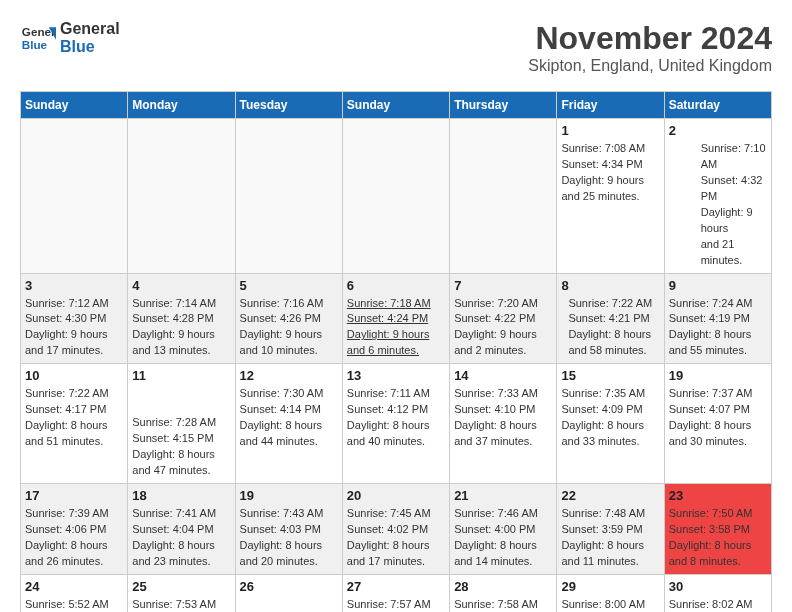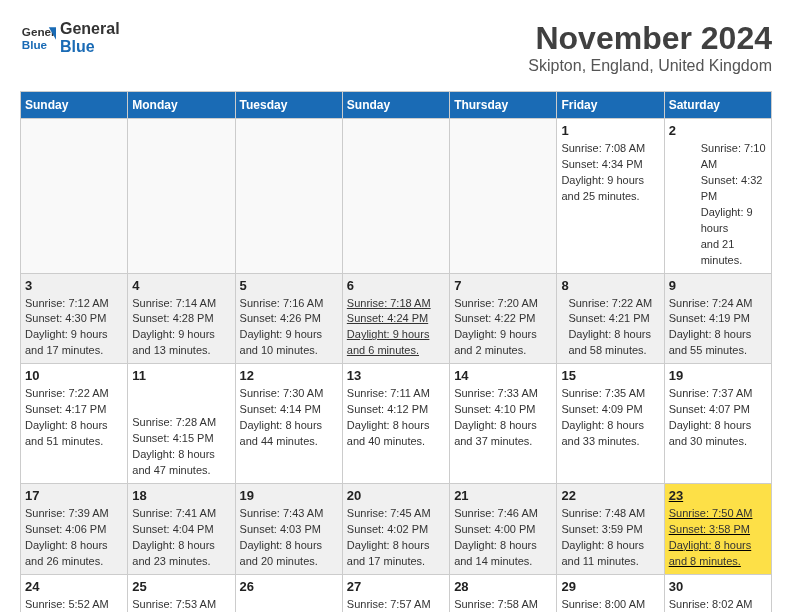--- a/index.html
+++ b/index.html
@@ -290,21 +290,21 @@
 Daylight: 8 hours
 and 14 minutes.</div>
         </td>
         <td style="background: rgb(240, 240, 240);">
           <div class="day-number">22</div>
           <div class="day-info" style="white-space: pre-line;">Sunrise: 7:48 AM
 Sunset: 3:59 PM
 Daylight: 8 hours
 and 11 minutes.</div>
         </td>
-        <td style="background: #fde047; text-decoration: underline;">
+        <td style="background: #ef4444;">
           <div class="day-number">23</div>
           <div class="day-info" style="white-space: pre-line;">Sunrise: 7:50 AM
 Sunset: 3:58 PM
 Daylight: 8 hours
 and 8 minutes.</div>
         </td>
       </tr>
       <tr class="week-row">
         <td>
           <div class="day-number">24</div>

